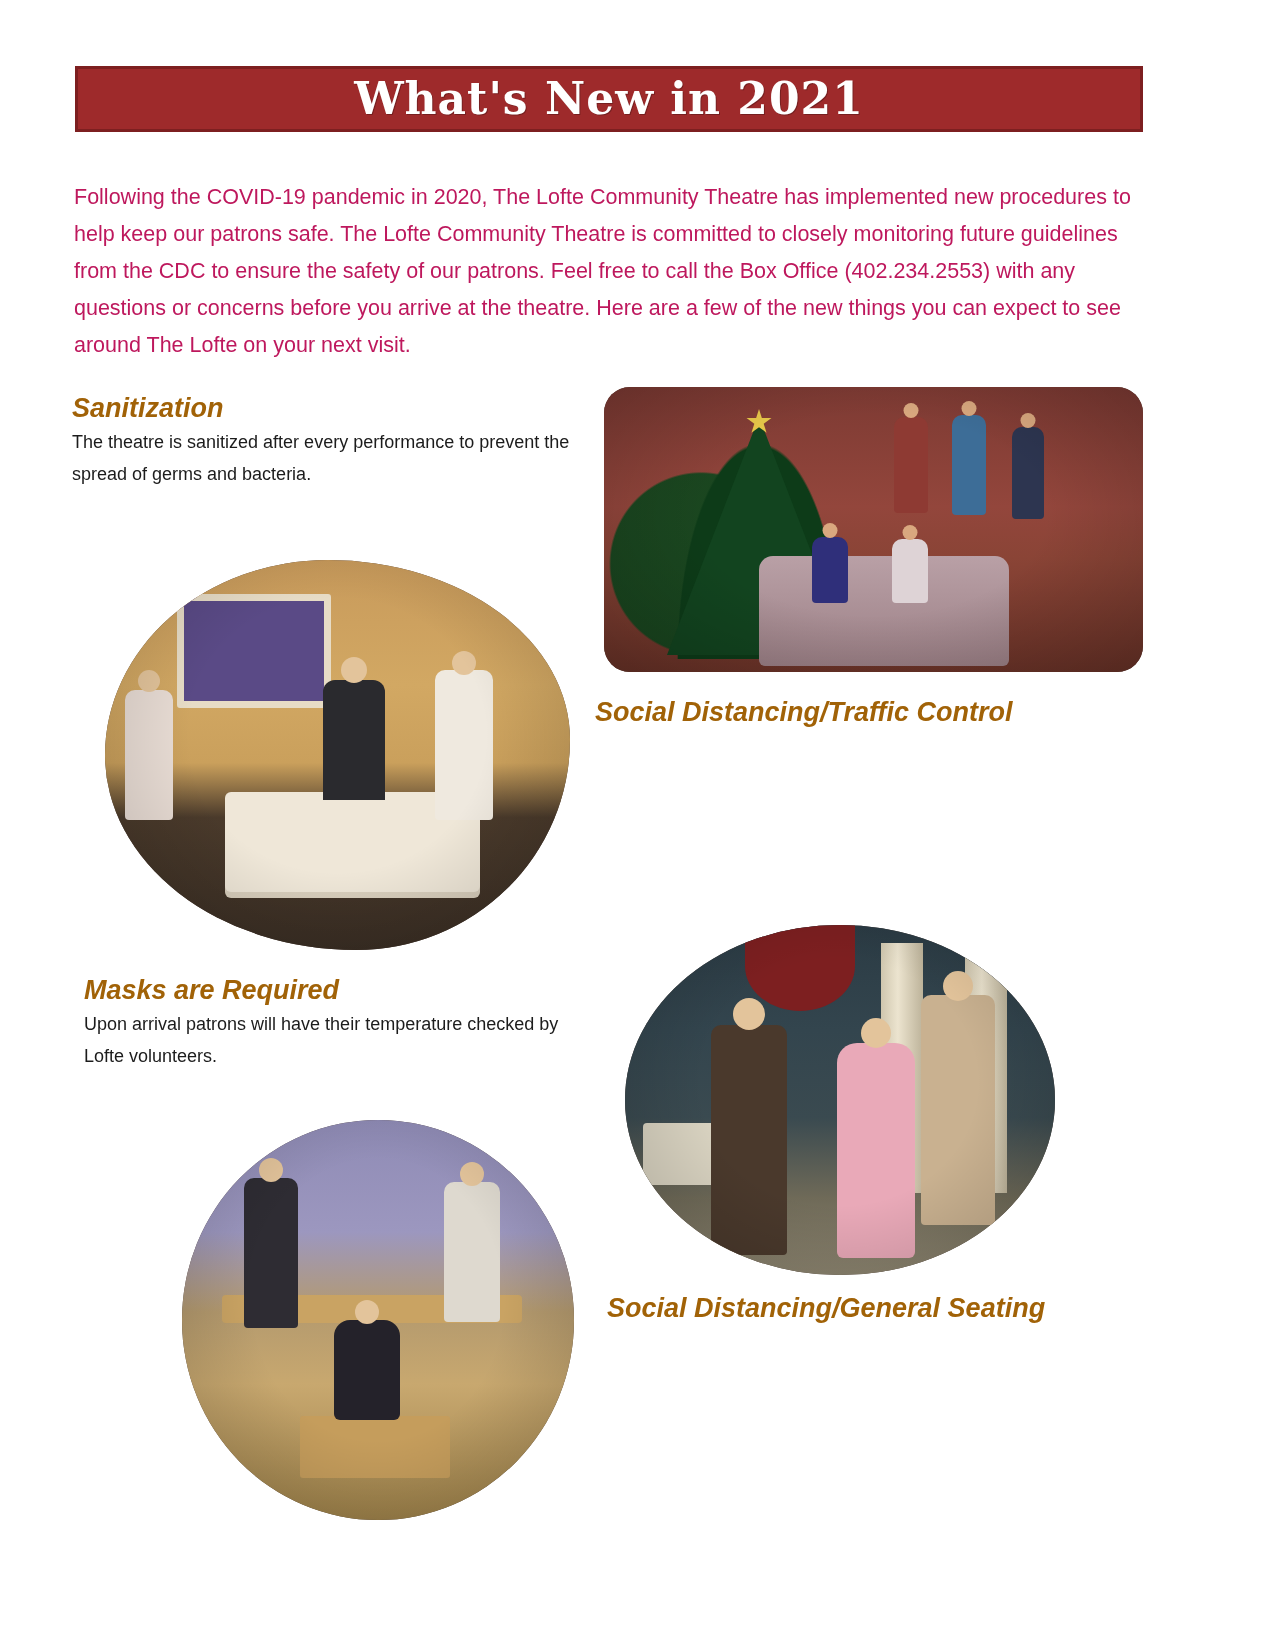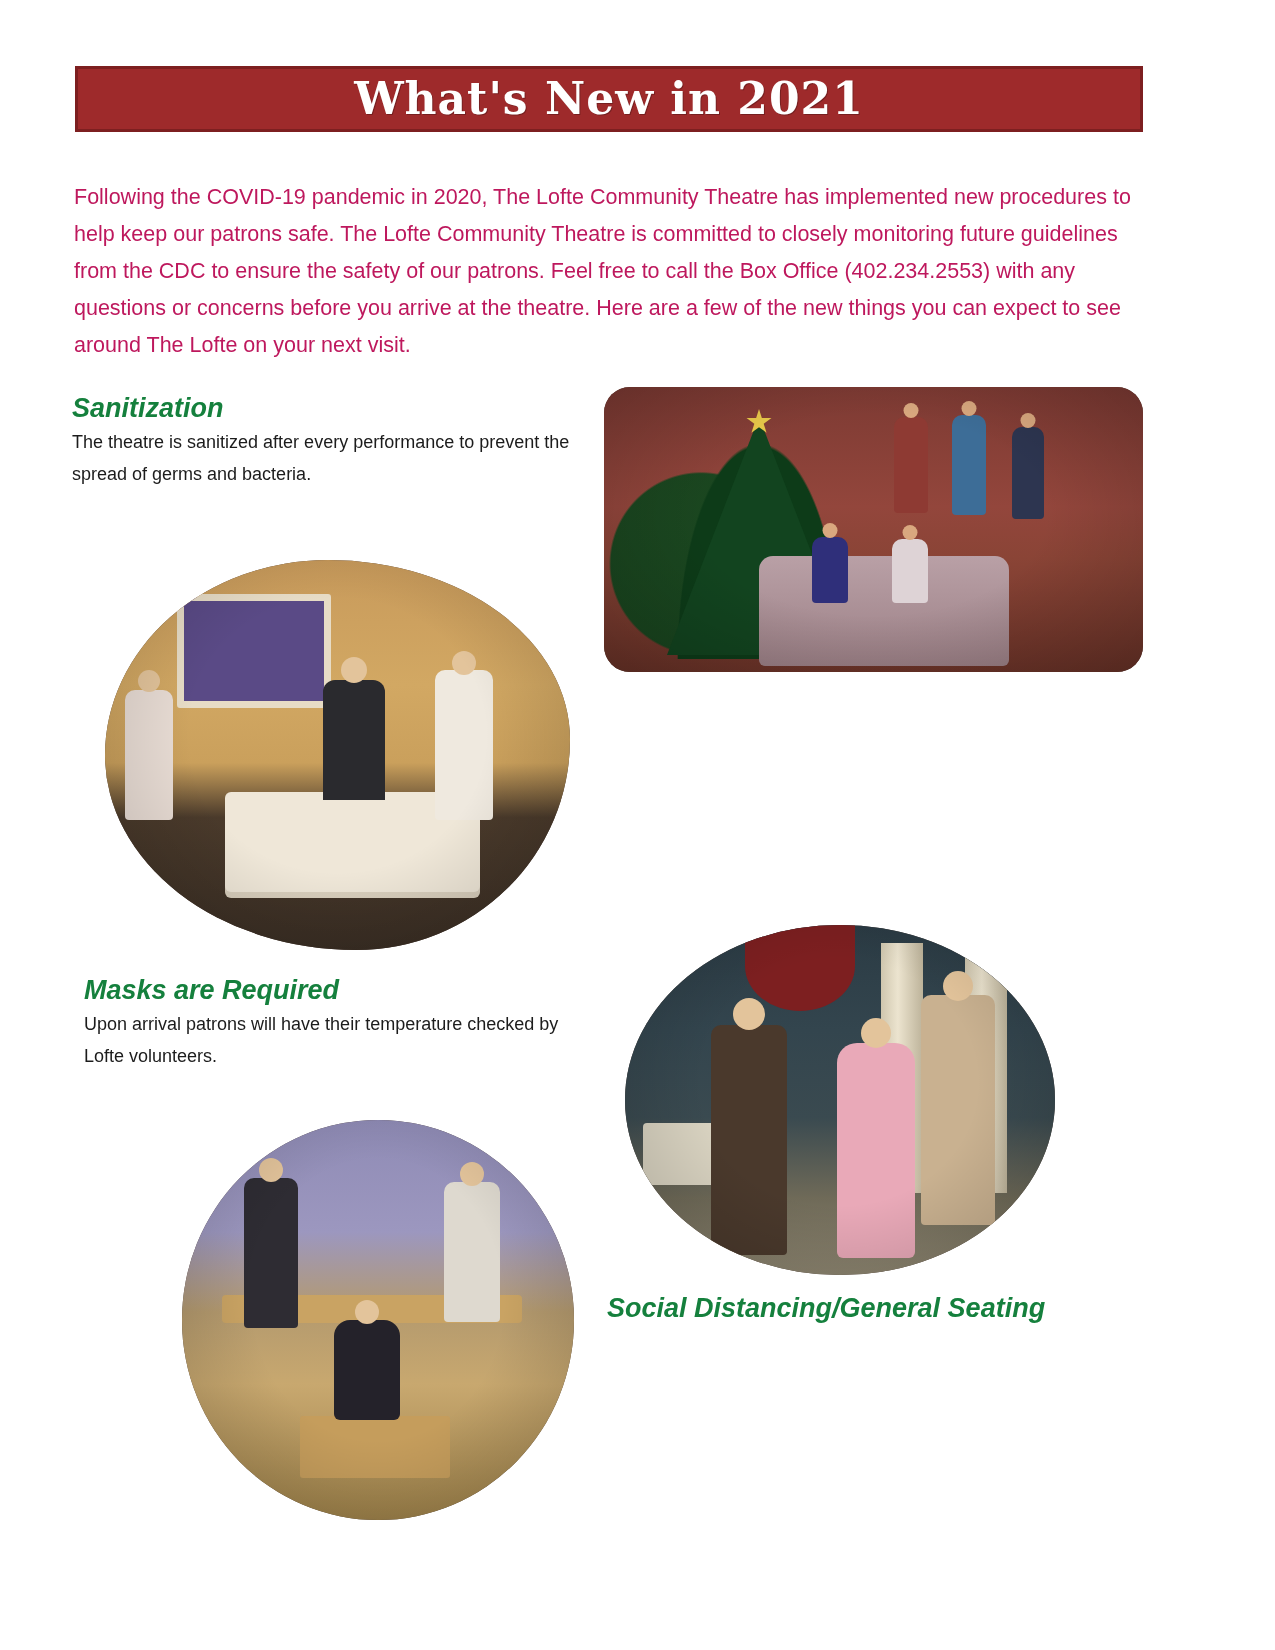--- a/index.html
+++ b/index.html
@@ -57,21 +57,21 @@
     font-size: 21.5px;
     line-height: 37px;
     color: #be185d;
   }
 
   
   .sec-head {
     font-style: italic;
     font-weight: bold;
     font-size: 27px;
-    color: #15803d;
+    color: #a16207;
     margin: 0 0 2px 0;
     line-height: 1.15;
   }
   .sec-body {
     font-size: 18px;
     line-height: 32px;
     color: #1c1c1c;
     margin: 0;
   }
 
@@ -280,20 +280,21 @@
   </div>
 
   <p class="intro">Following the COVID-19 pandemic in 2020, The Lofte Community Theatre has implemented new procedures to help keep our patrons safe. The Lofte Community Theatre is committed to closely monitoring future guidelines from the CDC to ensure the safety of our patrons. Feel free to call the Box Office (402.234.2553) with any questions or concerns before you arrive at the theatre. Here are a few of the new things you can expect to see around The Lofte on your next visit.</p>
 
   <div id="block-sanitization">
     <h2 class="sec-head">Sanitization</h2>
     <p class="sec-body">The theatre is sanitized after every performance to prevent the spread of germs and bacteria.</p>
   </div>
 
   <div id="block-social-traffic">
+    <h2 class="sec-head">Social Distancing/Traffic Control</h2>
   </div>
 
   <div id="block-masks">
     <h2 class="sec-head">Masks are Required</h2>
     <p class="sec-body">Upon arrival patrons will have their temperature checked by Lofte volunteers.</p>
   </div>
 
   <div id="block-general-seating">
     <h2 class="sec-head">Social Distancing/General Seating</h2>
   </div>

